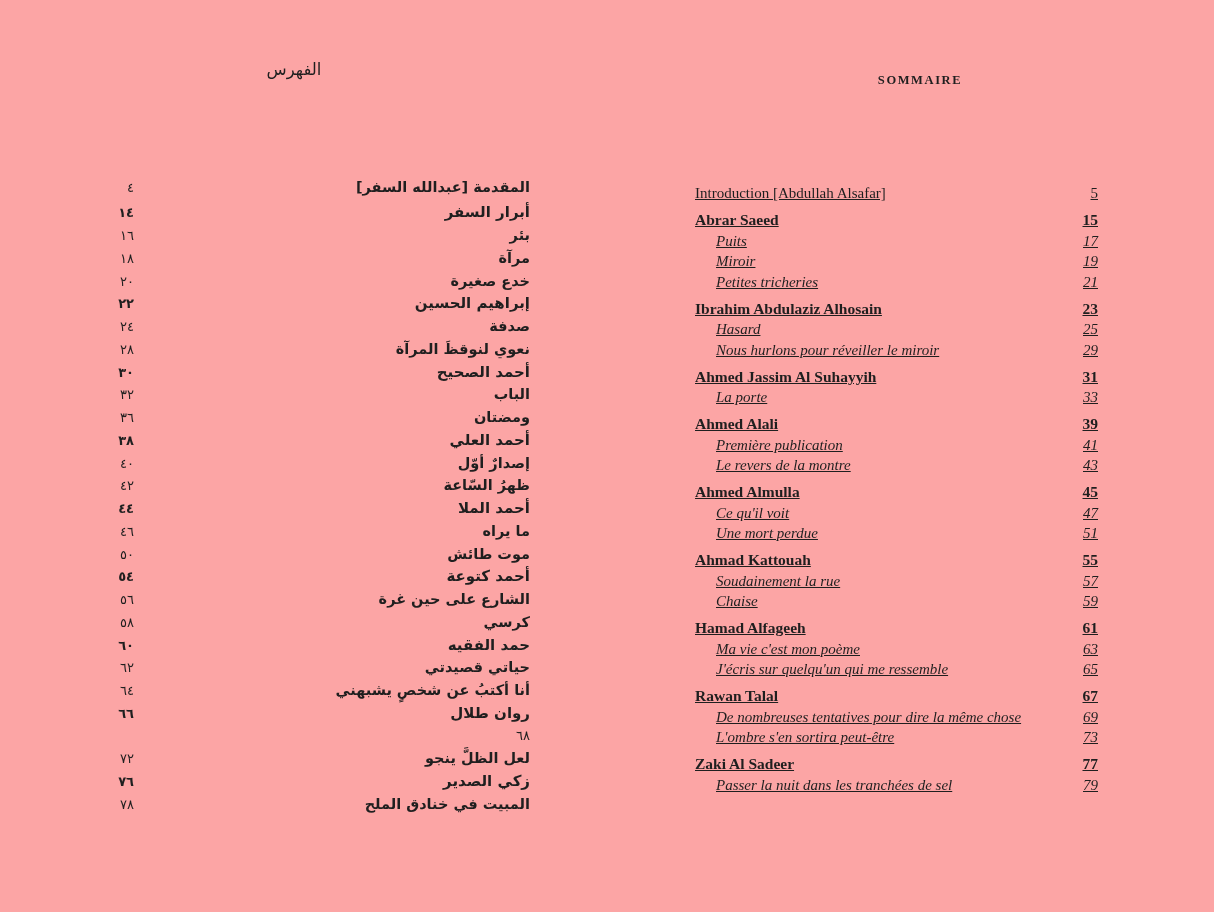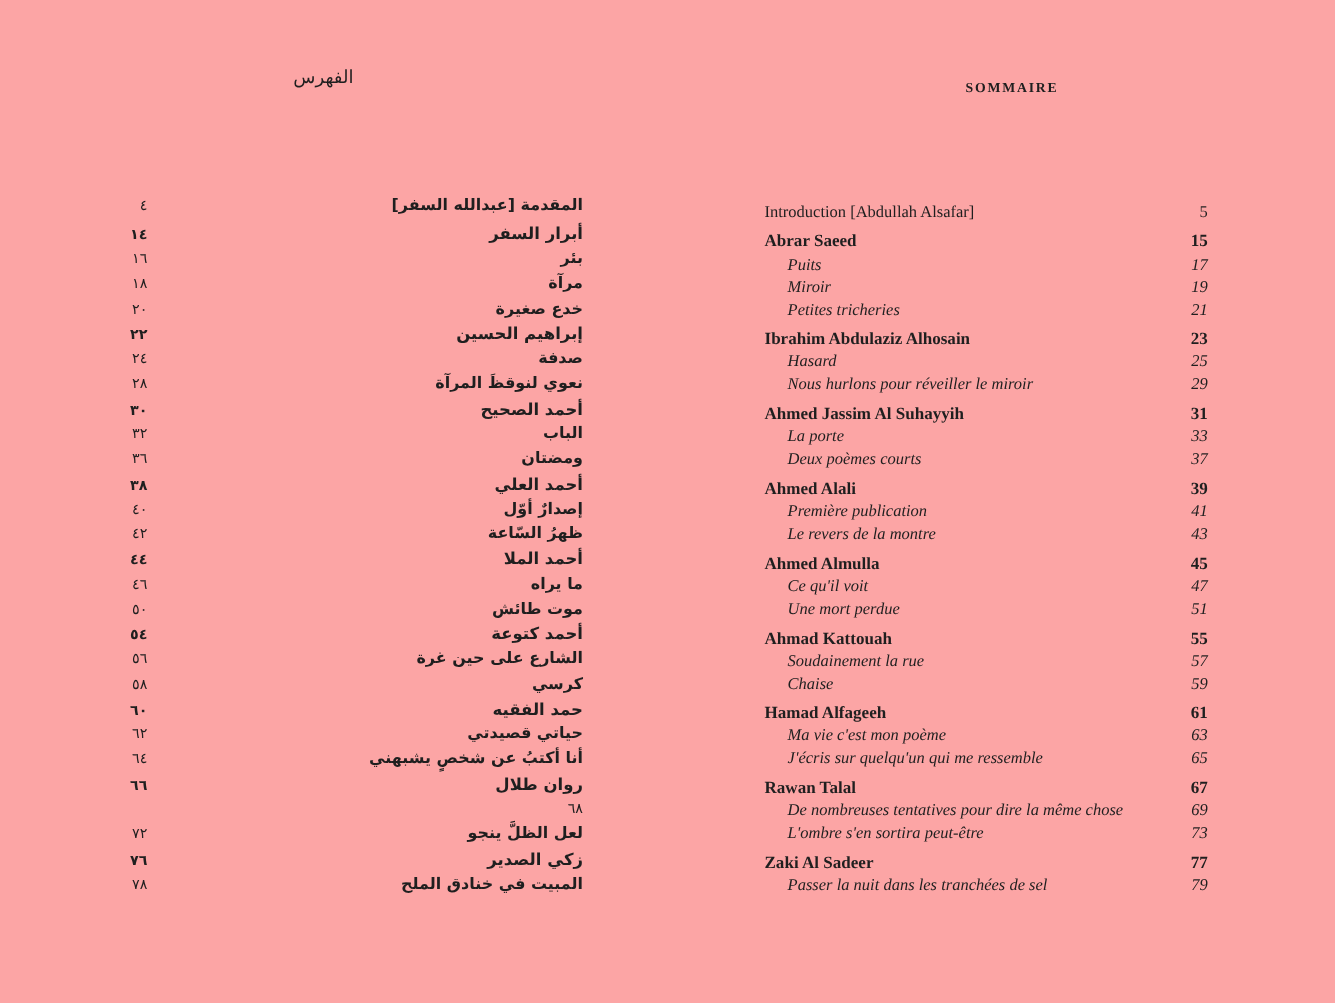--- a/index.html
+++ b/index.html
@@ -35,20 +35,21 @@
   
   .toc { position: absolute; }
   .toc-ar {
     left: 118px; top: 176px; width: 412px;
     direction: rtl;
     font-family: "DejaVu Sans", sans-serif;
   }
   .toc-fr {
     left: 695px; top: 183px; width: 403px;
     font-family: "Liberation Serif", serif;
+    text-decoration: underline;
   }
   .re {
     display: flex;
     justify-content: space-between;
     align-items: baseline;
   }
   
   .toc-ar .re {
     height: 22.75px;
     line-height: 22.75px;
@@ -237,24 +238,20 @@
           <span class="num">29</span>
         </div>
         <div class="re s-author">
           <span class="ttl">Ahmed Jassim Al Suhayyih</span>
           <span class="num">31</span>
         </div>
         <div class="re s-poem">
           <span class="ttl">La porte</span>
           <span class="num">33</span>
         </div>
-        <div class="re s-poem">
-          <span class="ttl">Deux poèmes courts</span>
-          <span class="num">37</span>
-        </div>
         <div class="re s-author">
           <span class="ttl">Ahmed Alali</span>
           <span class="num">39</span>
         </div>
         <div class="re s-poem">
           <span class="ttl">Première publication</span>
           <span class="num">41</span>
         </div>
         <div class="re s-poem">
           <span class="ttl">Le revers de la montre</span>

